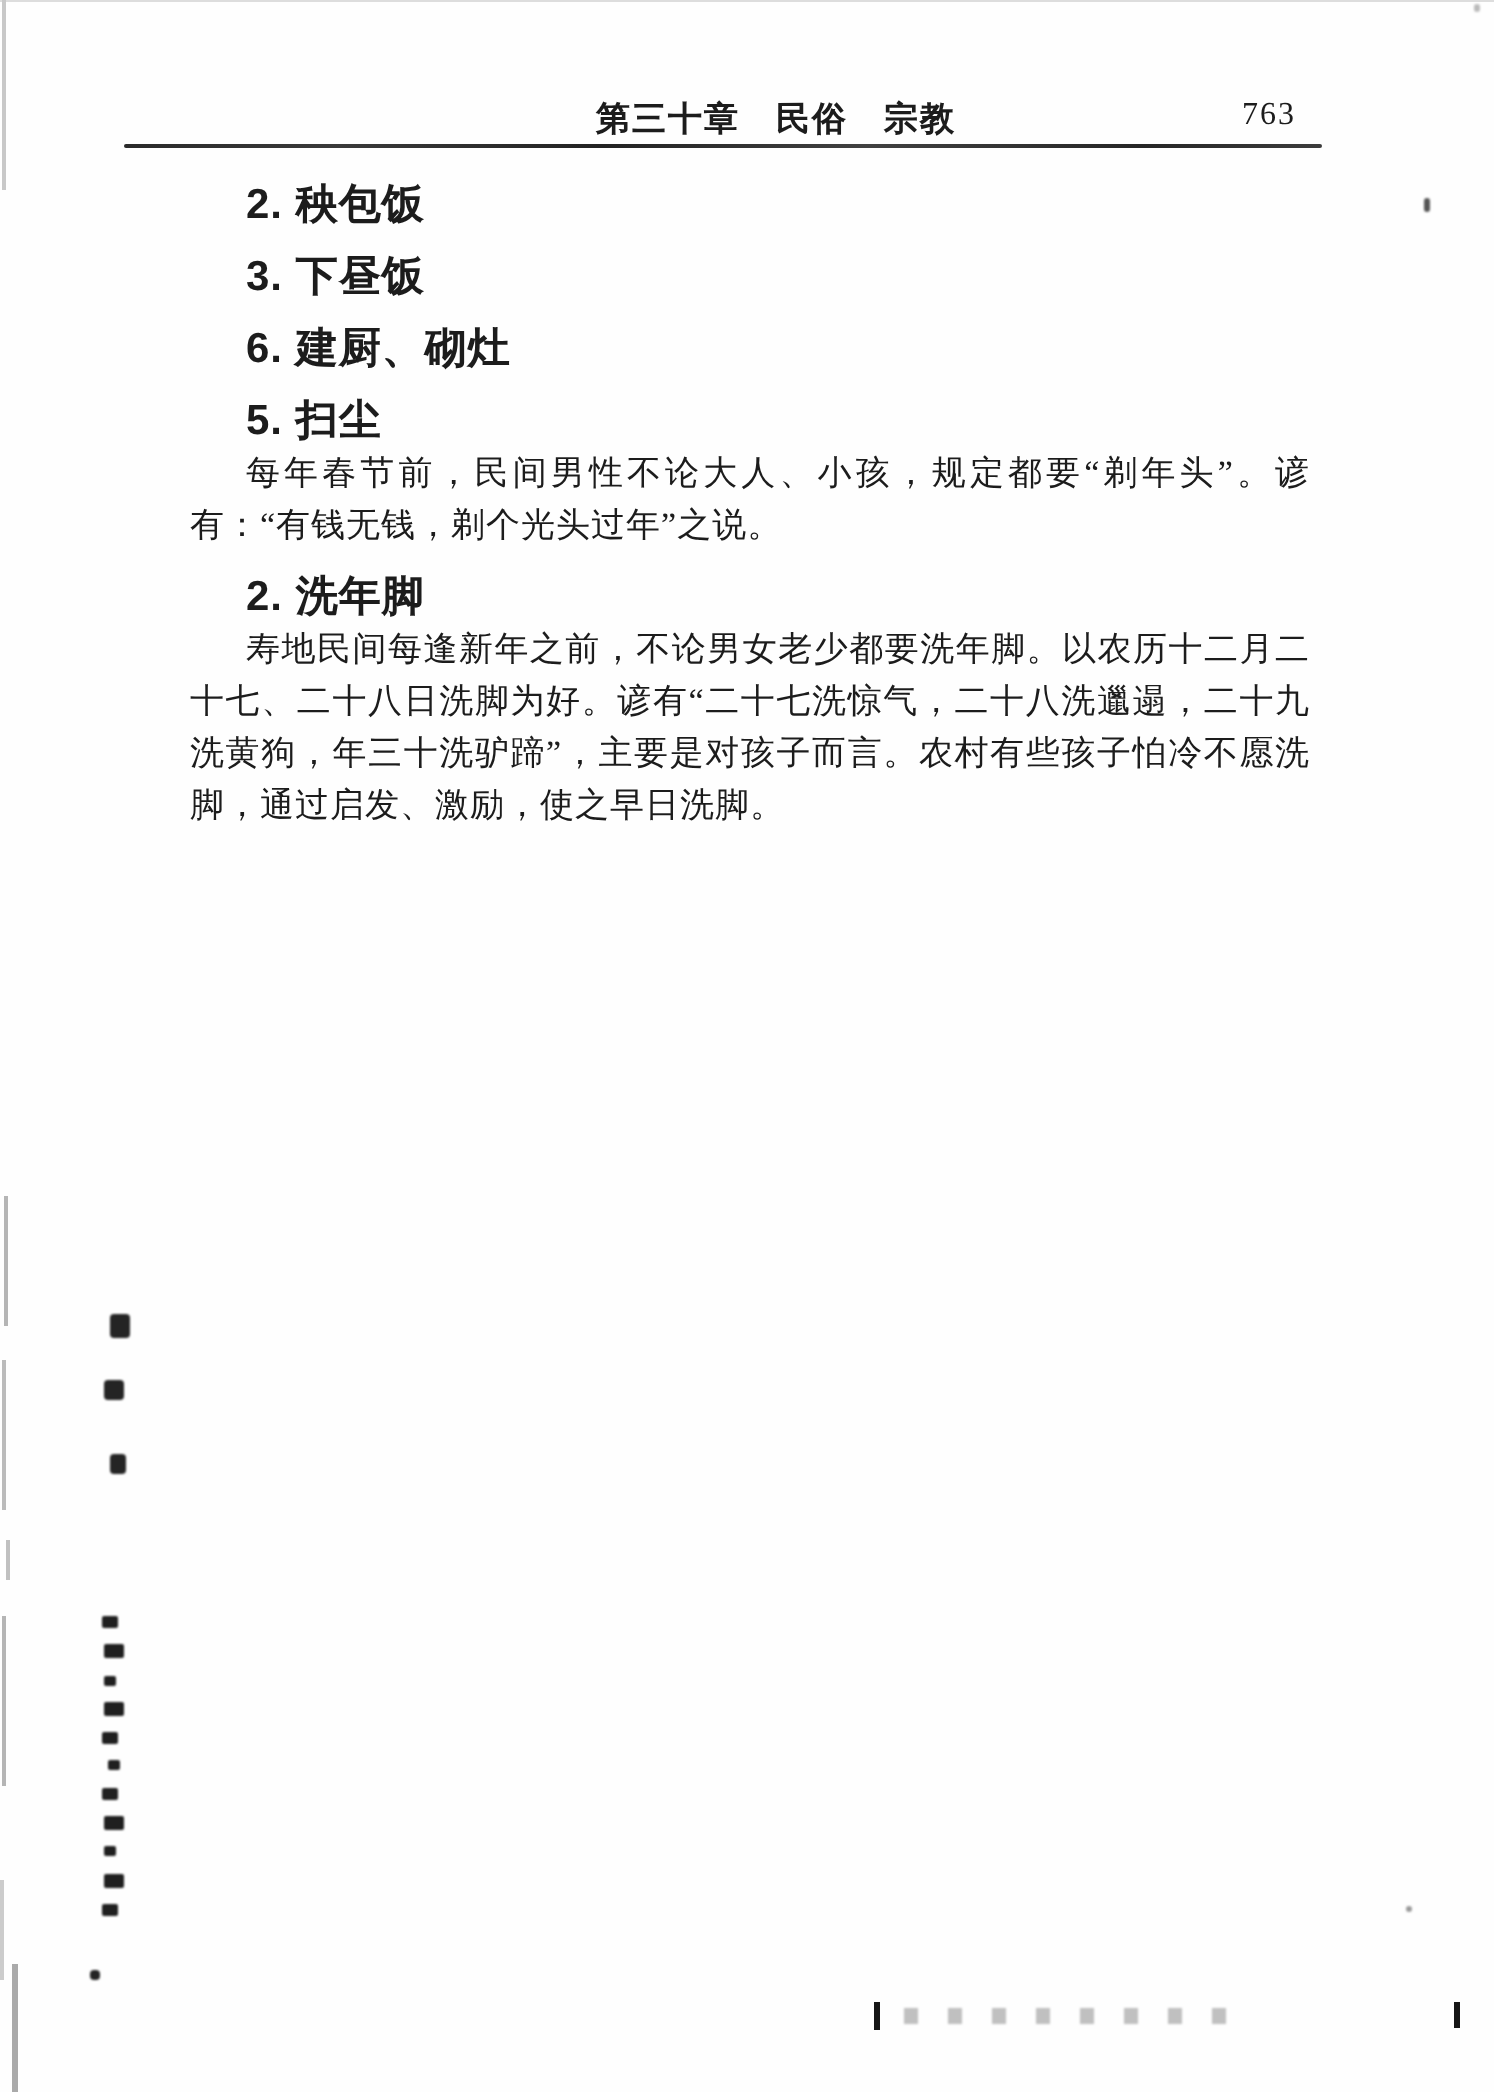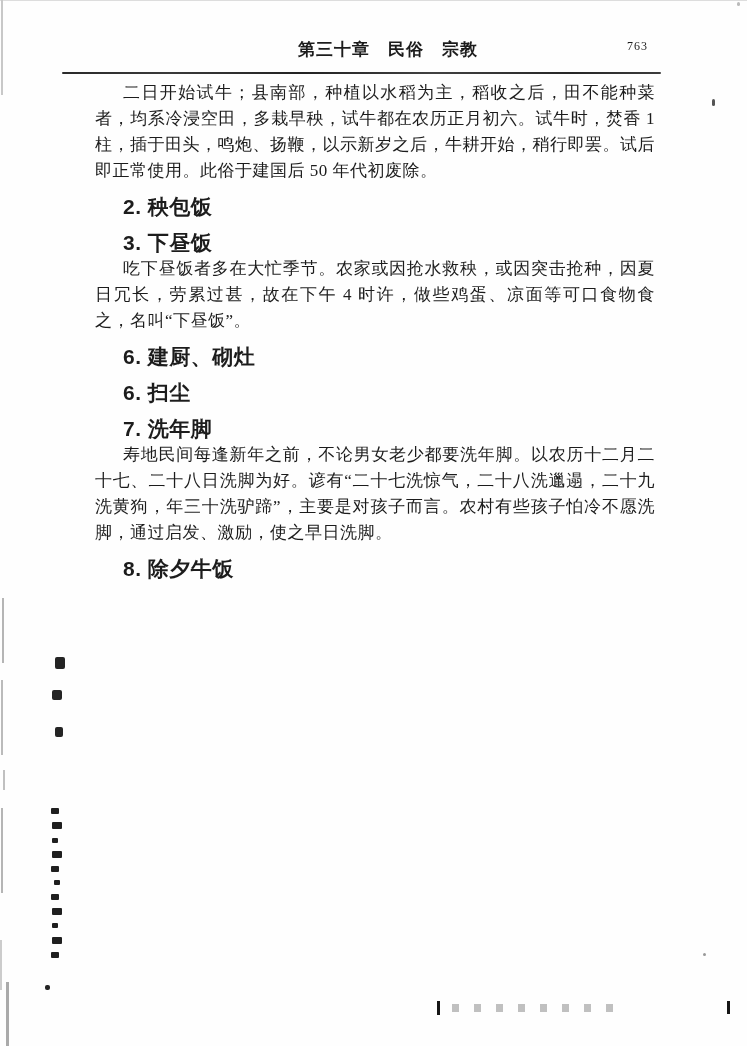--- a/index.html
+++ b/index.html
@@ -6,33 +6,33 @@
   #page{
     position:relative;
     width:747px;height:1046px;
     background:#fefefe;
     overflow:hidden;
     font-family:"Liberation Serif","DejaVu Serif",serif;
     color:#1c1c1c;
   }
   
   #header{
-    position:absolute;left:62px;top:38px;width:600px;height:22px;
+    position:absolute;left:62px;top:48px;width:600px;height:22px;
   }
   #chapter-title{
     position:absolute;left:0;right:0;top:0;
     text-align:center;
     font-family:"Liberation Sans","DejaVu Sans",sans-serif;
     font-weight:700;font-size:17px;letter-spacing:1px;
     transform:translateX(26px);
     white-space:nowrap;
   }
   #page-number{
     position:absolute;right:14px;top:1px;
-    font-size:12px;letter-spacing:1px;
+    font-size:16px;letter-spacing:1px;
   }
   #header-rule{
     position:absolute;left:62px;top:72px;width:599px;height:2px;
     background:linear-gradient(90deg,#2a2a2a 0%,#3a3a3a 18%,#222 40%,#414141 62%,#262626 85%,#3c3c3c 100%);
     border-radius:1px;
   }
   
   #content{
     position:absolute;left:95px;top:80px;width:560px;
   }
@@ -80,29 +80,27 @@
 
 <div id="page">
 
   <div id="header">
     <div id="chapter-title">第三十章　民俗　宗教</div>
     <div id="page-number">763</div>
   </div>
   <div id="header-rule"></div>
 
   <div id="content">
-    <p class="para">二日开始试牛；县南部，种植以水稻为主，稻收之后，田不能种菜者，均系冷浸空田，多栽早秧，试牛都在农历正月初六。试牛时，焚香 1 柱，插于田头，鸣炮、扬鞭，以示新岁之后，牛耕开始，稍行即罢。试后即正常使用。此俗于建国后 50 年代初废除。</p>
     <p class="sub">2. 秧包饭</p>
     <p class="sub">3. 下昼饭</p>
-    <p class="para">吃下昼饭者多在大忙季节。农家或因抢水救秧，或因突击抢种，因夏日冗长，劳累过甚，故在下午 4 时许，做些鸡蛋、凉面等可口食物食之，名叫“下昼饭”。</p>
     <p class="sub">6. 建厨、砌灶</p>
-    <p class="sub">6. 扫尘</p>
-    <p class="sub">7. 洗年脚</p>
+    <p class="sub">5. 扫尘</p>
+    <p class="para">每年春节前，民间男性不论大人、小孩，规定都要“剃年头”。谚有：“有钱无钱，剃个光头过年”之说。</p>
+    <p class="sub">2. 洗年脚</p>
     <p class="para">寿地民间每逢新年之前，不论男女老少都要洗年脚。以农历十二月二十七、二十八日洗脚为好。谚有“二十七洗惊气，二十八洗邋遢，二十九洗黄狗，年三十洗驴蹄”，主要是对孩子而言。农村有些孩子怕冷不愿洗脚，通过启发、激励，使之早日洗脚。</p>
-    <p class="sub">8. 除夕牛饭</p>
 
   </div>
 
   <div class="vline" style="left:0;top:0;width:747px;height:1px;background:#ddd;"></div>
   <div class="vline" style="left:1px;top:0;width:2px;height:95px;background:#c8c8c8;"></div>
   <div class="vline" style="left:2px;top:598px;width:2px;height:65px;background:#b5b5b5;"></div>
   <div class="vline" style="left:1px;top:680px;width:2px;height:75px;background:#bbb;"></div>
   <div class="vline" style="left:3px;top:770px;width:2px;height:20px;background:#c0c0c0;"></div>
   <div class="vline" style="left:1px;top:808px;width:2px;height:85px;background:#b5b5b5;"></div>
   <div class="vline" style="left:0;top:940px;width:2px;height:50px;background:#ccc;"></div>

